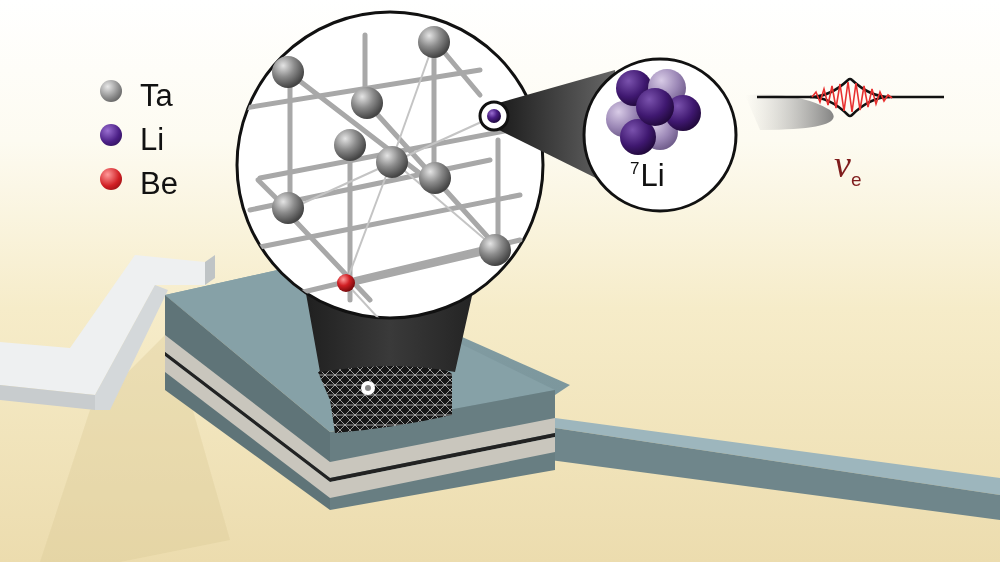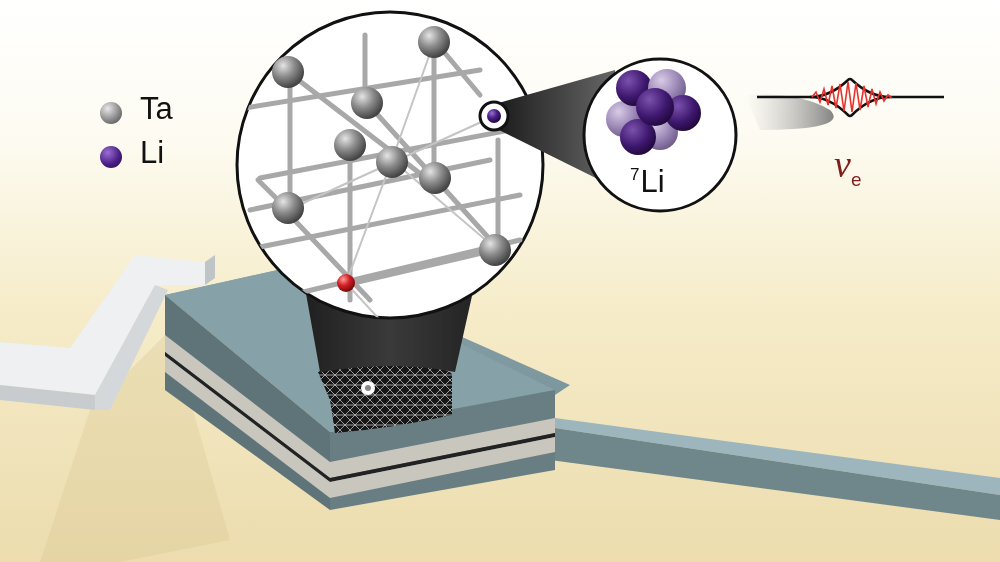--- a/index.html
+++ b/index.html
@@ -1,23 +1,23 @@
 <!DOCTYPE html>
 <html><head>
 <meta charset="utf-8">
 <style>
   html, body { margin: 0; padding: 0; }
   body { width: 1000px; height: 562px; overflow: hidden; position: relative;
          font-family: "Liberation Sans", sans-serif; background: #fff; }
   #scene { position: absolute; left: 0; top: 0; width: 1000px; height: 562px; }
   .legend { position: absolute; left: 100px; top: 80px; }
-  .legend-row { display: flex; align-items: flex-end; height: 44px; }
+  .legend-row { display: flex; align-items: flex-start; height: 44px; }
   .legend-dot { width: 22px; height: 22px; border-radius: 50%; margin-right: 18px; }
   .legend-label { font-size: 31px; color: #111; line-height: 1; }
-  .li7-label { position: absolute; left: 630px; top: 164px; font-size: 31px; color: #111; }
+  .li7-label { position: absolute; left: 630px; top: 158px; font-size: 31px; color: #111; }
   .li7-label sup { font-size: 17px; vertical-align: 12px; margin-right: 1px; }
   .nu-label { position: absolute; left: 834px; top: 142px; font-family: "Liberation Serif", serif;
               font-style: italic; font-size: 38px; color: #7f1d1d; }
   .nu-label sub { font-style: normal; font-family: "Liberation Sans", sans-serif; font-size: 19px; vertical-align: -9px; }
 </style>
 </head>
 <body>
 
 <svg id="scene" viewBox="0 0 1000 562" xmlns="http://www.w3.org/2000/svg">
   <defs>
@@ -186,17 +186,21 @@
 
 <div class="legend">
   <div class="legend-row">
     <div class="legend-dot" style="background: radial-gradient(circle at 35% 30%, #e8e8e8, #8a8a8a 55%, #444);"></div>
     <span class="legend-label">Ta</span>
   </div>
   <div class="legend-row">
     <div class="legend-dot" style="background: radial-gradient(circle at 35% 30%, #9a6fd1, #4b1f86 55%, #220a44);"></div>
     <span class="legend-label">Li</span>
   </div>
+  <div class="legend-row">
+    <div class="legend-dot" style="background: radial-gradient(circle at 35% 30%, #ff9a9a, #d11f24 55%, #7a0a0c);"></div>
+    <span class="legend-label">Be</span>
+  </div>
 </div>
 
 <div class="li7-label"><sup>7</sup><span>Li</span></div>
 
 <div class="nu-label"><span>ν</span><sub>e</sub></div>
 
 </body></html>

